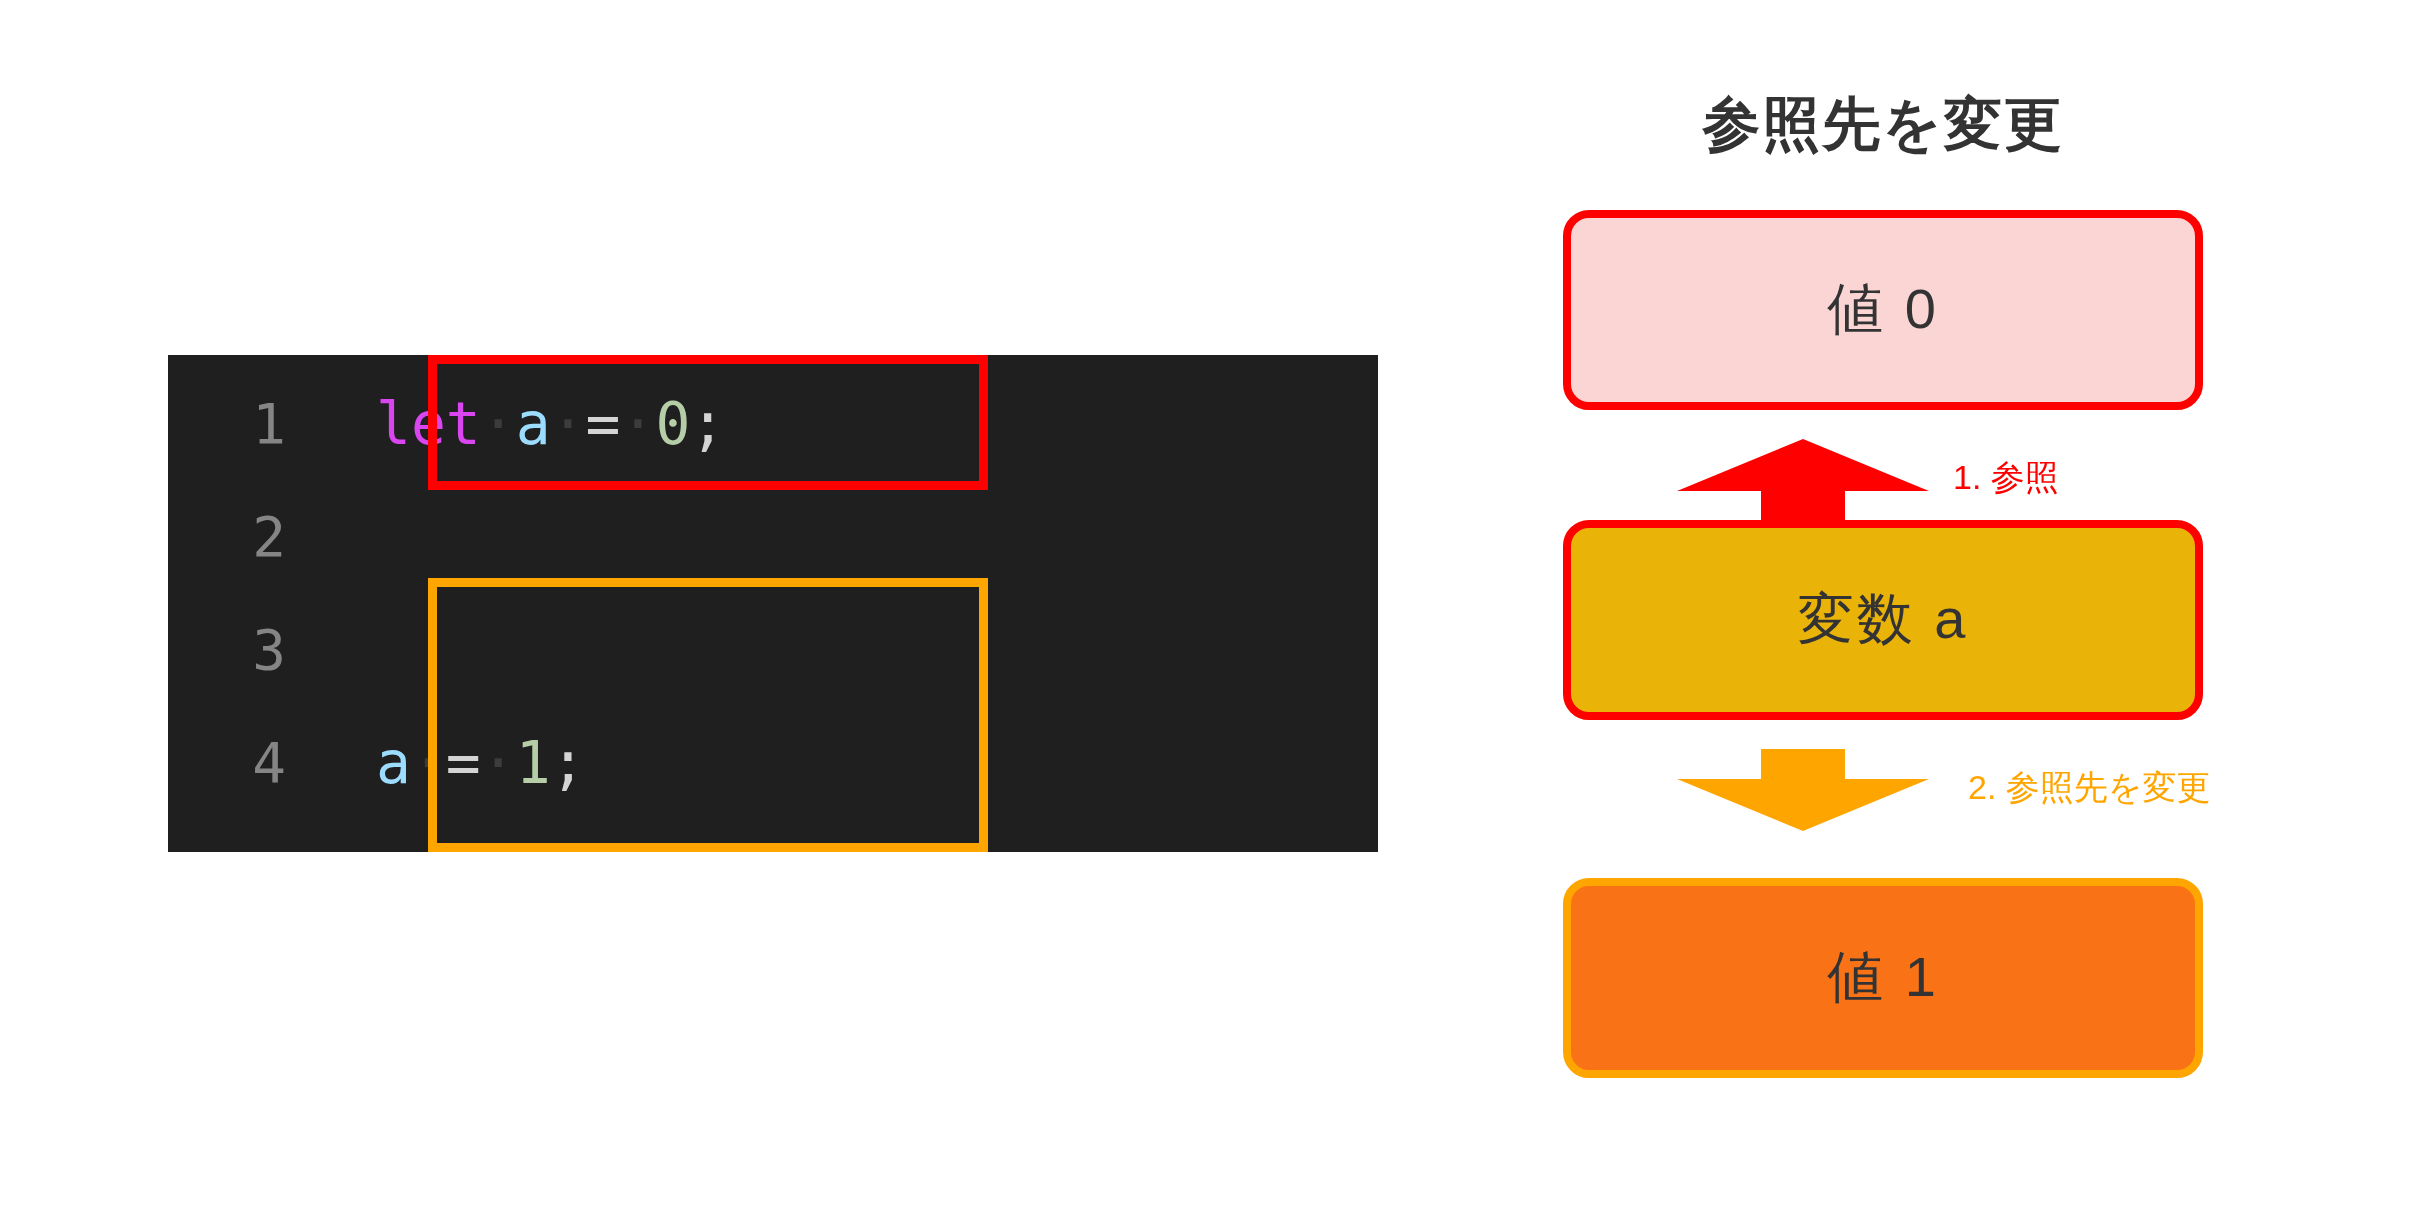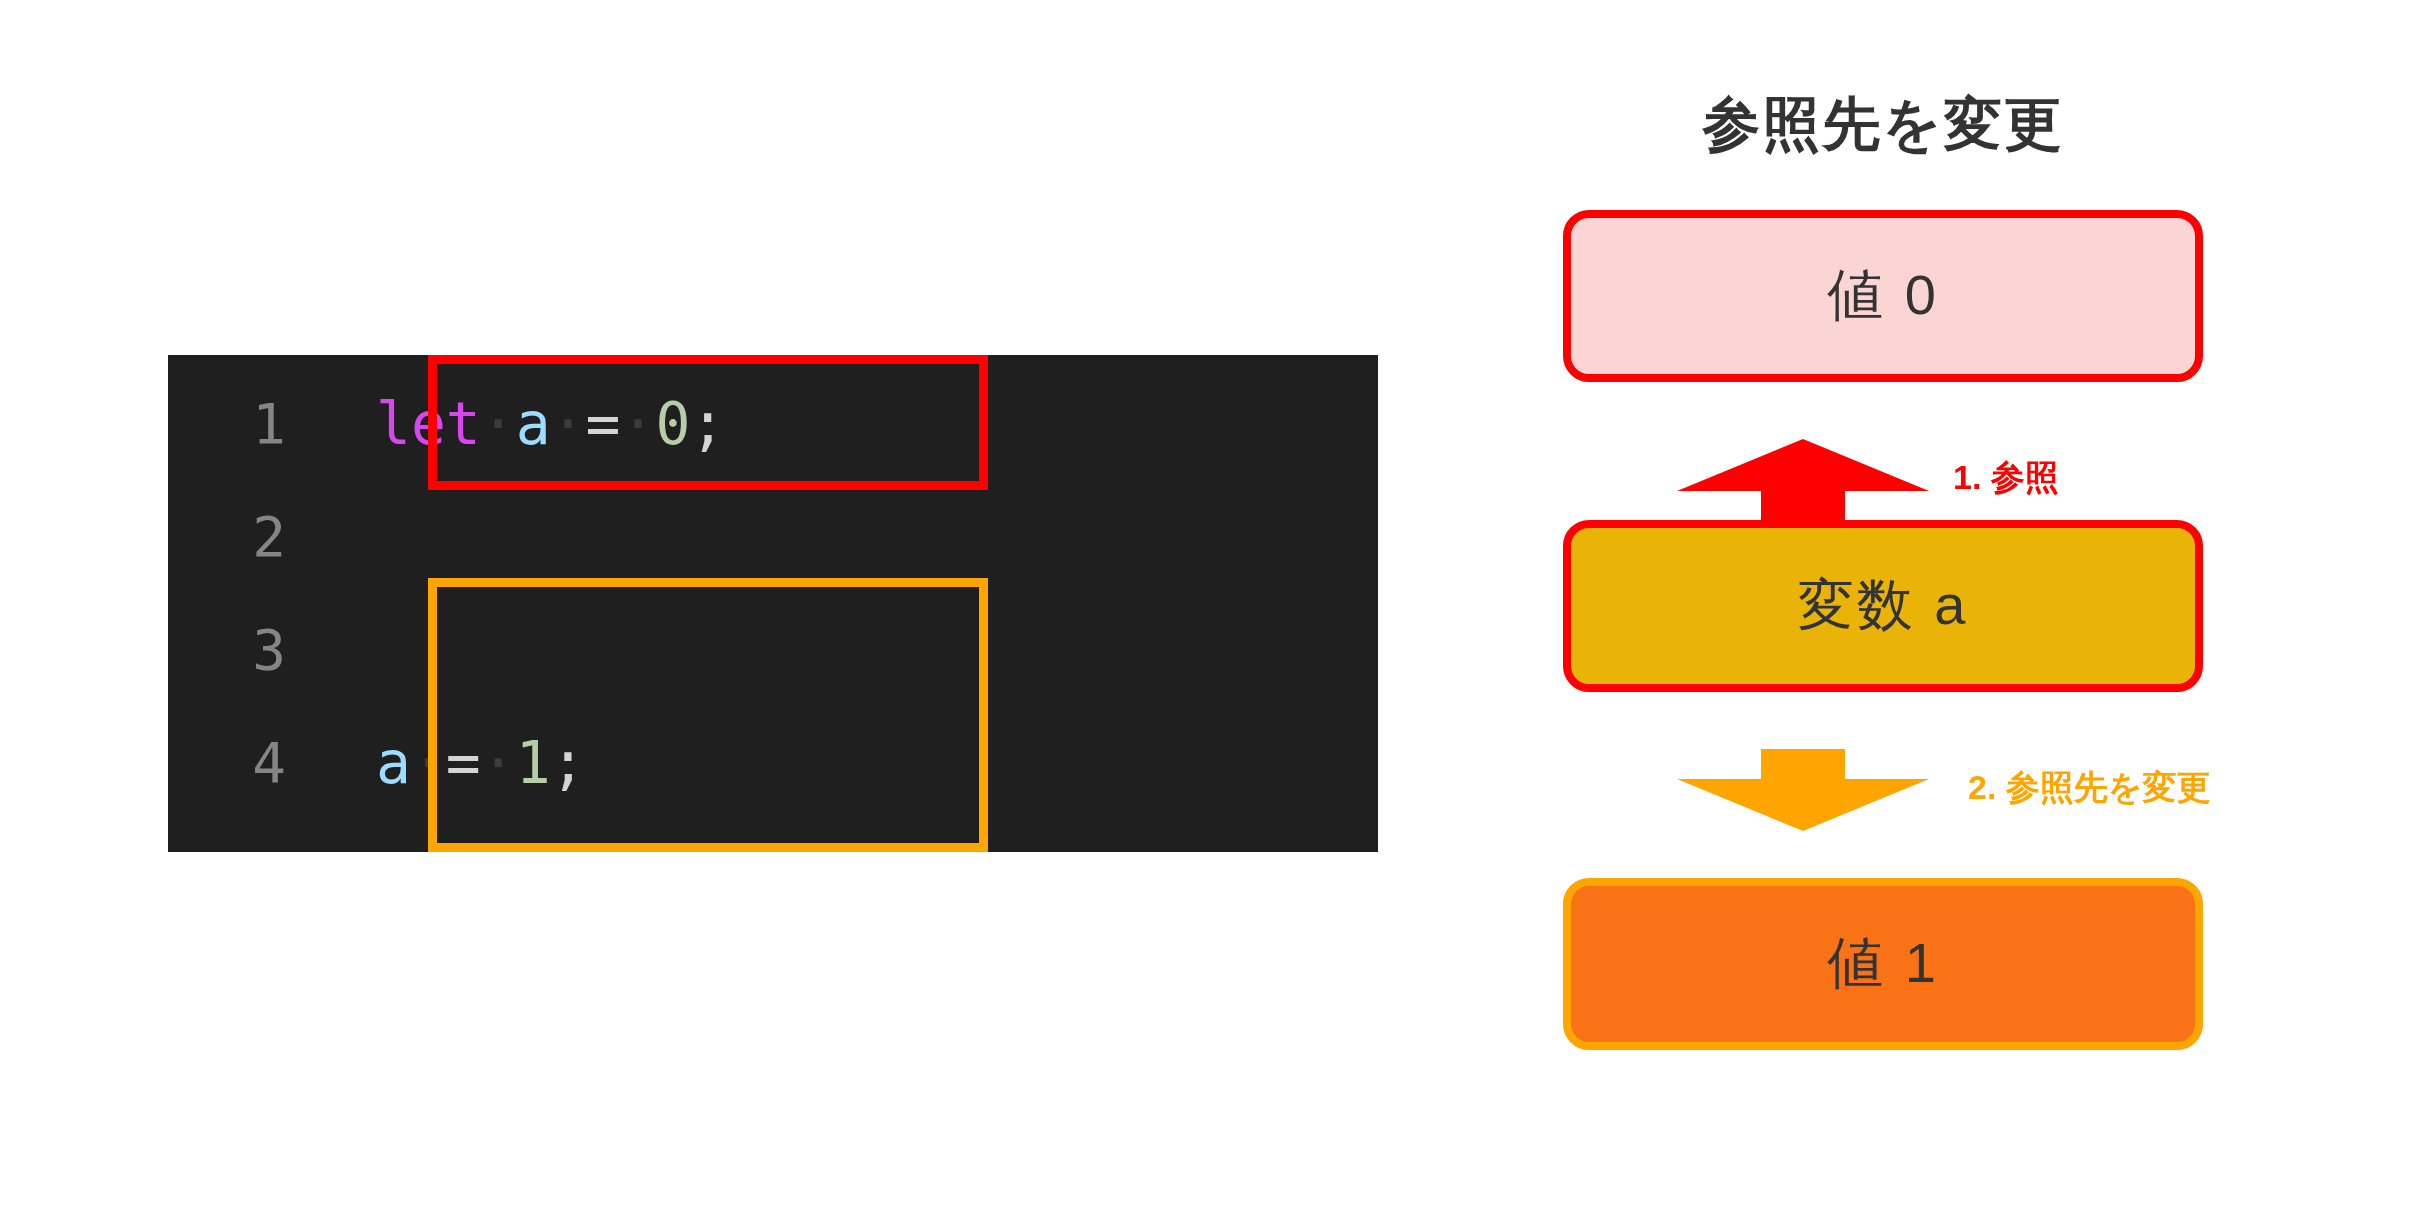--- a/index.html
+++ b/index.html
@@ -88,21 +88,21 @@
     font-size:58px;
     font-weight:700;
     color:#333333;
     letter-spacing:2px;
     line-height:1;
   }
   .mem-box{
     position:absolute;
     left:30px;
     width:640px;
-    height:172px;
+    height:200px;
     box-sizing:border-box;
     border-radius:26px;
     display:flex;
     align-items:center;
     justify-content:center;
     font-size:56px;
     color:#333333;
     font-weight:500;
     letter-spacing:3px;
   }
@@ -127,21 +127,21 @@
     left:140px;
     width:260px;
     height:90px;
   }
   #arrow-up-wrap{top:340px;}
   #arrow-down-wrap{top:650px;}
   .arrow-wrap svg{display:block;width:100%;height:100%;}
   .arrow-label{
     position:absolute;
     font-size:34px;
-    font-weight:700;
+    font-weight:400;
     white-space:nowrap;
     line-height:1;
   }
   #label-reference{
     left:420px; top:365px;
     color:#ff0000;
   }
   #label-change-ref{
     left:420px; top:675px;
     color:#ffa500;

